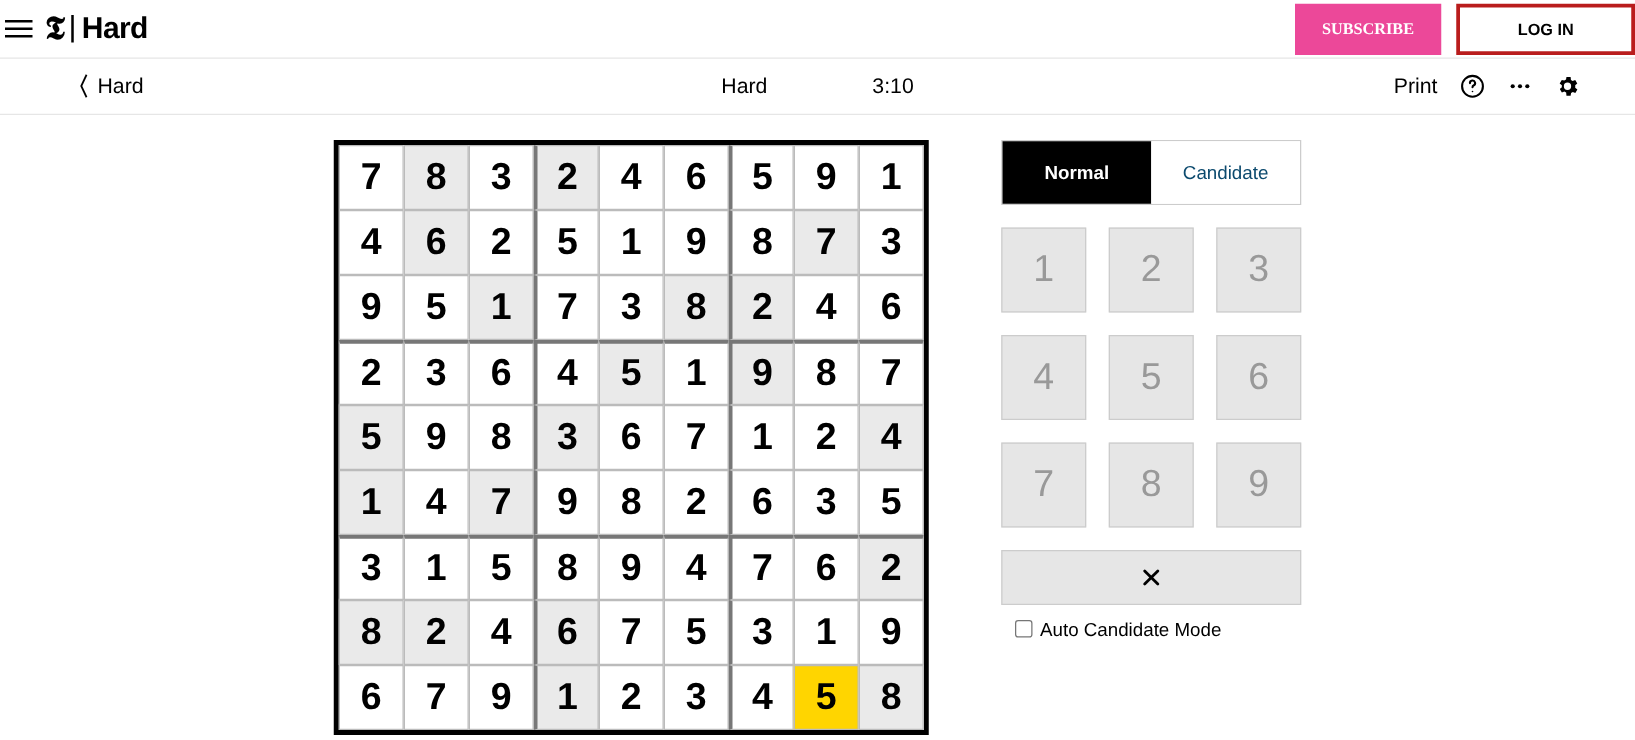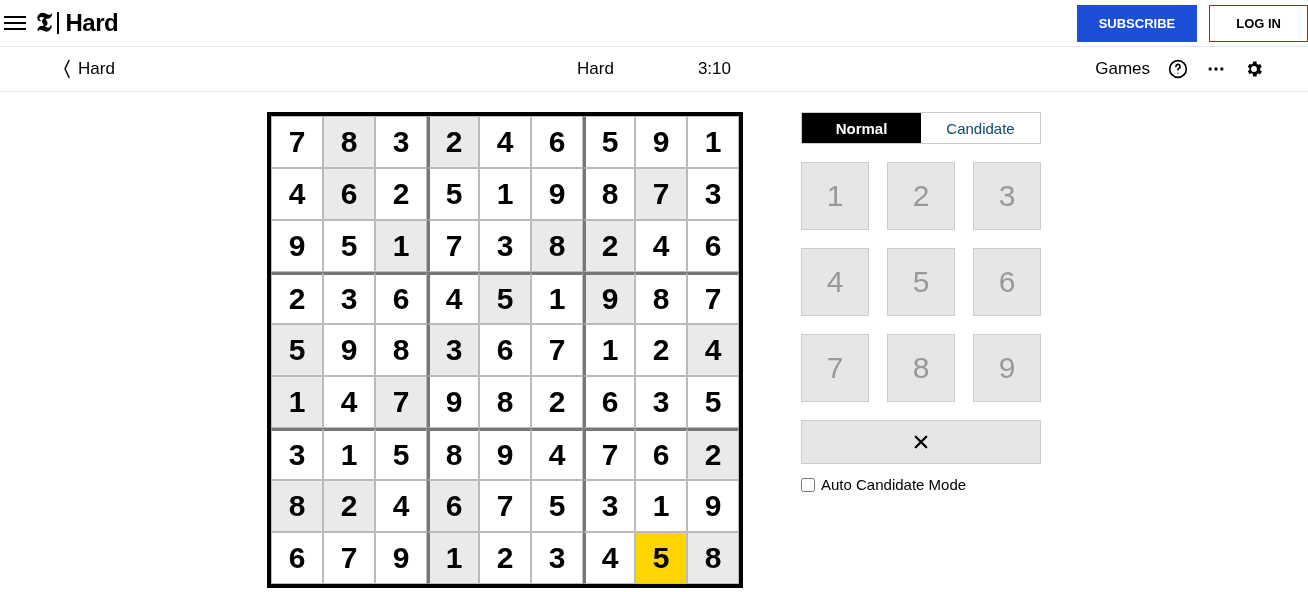--- a/index.html
+++ b/index.html
@@ -5,51 +5,51 @@
   * { box-sizing: border-box; margin: 0; padding: 0; }
   body { font-family: -apple-system, BlinkMacSystemFont, "Segoe UI", Helvetica, Arial, sans-serif; width: 1308px; height: 592px; overflow: hidden; background: #fff; }
   .topbar { height: 47px; display: flex; align-items: center; justify-content: space-between; border-bottom: 1px solid #e6e6e6; padding: 0 0 0 4px; }
   .topbar-left { display: flex; align-items: center; gap: 10px; }
   .burger { width: 22px; height: 22px; display: flex; flex-direction: column; justify-content: center; gap: 4px; cursor: pointer; }
   .burger span { display: block; height: 2px; background: #000; width: 100%; }
   .brand { font-weight: 700; font-size: 24px; letter-spacing: -0.5px; display:flex; align-items:center; gap:6px; }
   .brand .divider { width:2px; height:22px; background:#000; }
   .nyt-t { font-family: "Times New Roman", serif; font-weight: 700; font-size: 26px; }
   .topbar-right { display:flex; gap:12px; padding-right:0; }
-  .btn-sub { background:#1d4ed8; color:#fff; font-weight:700; font-size:13px; padding: 10px 22px; border:none; cursor:pointer; }
-  .btn-login { background:#fff; color:#000; font-weight:700; font-size:13px; padding: 10px 26px; border:1px solid #b91c1c; cursor:pointer; }
+  .btn-sub { background:#ec4899; color:#fff; font-weight:700; font-size:13px; padding: 10px 22px; border:none; cursor:pointer;font-family:Liberation Serif, serif; }
+  .btn-login { background:#fff; color:#000; font-weight:700; font-size:13px; padding: 10px 46px; border:3px solid #b91c1c; cursor:pointer; }
 
   .gamebar { height: 45px; border-bottom: 1px solid #e6e6e6; display:flex; align-items:center; padding: 0 44px 0 52px; position:relative; }
   .back { display:flex; align-items:center; gap:6px; cursor:pointer; font-size:17px; }
   .chev { font-size: 20px; font-weight:700; }
   .center-group { position:absolute; left:50%; transform:translateX(-50%); display:flex; gap:84px; font-size:17px; }
   .right-group { margin-left:auto; display:flex; align-items:center; gap:18px; }
   .print { font-size:17px; cursor:pointer; }
   .icon-btn { width:20px; height:20px; display:flex; align-items:center; justify-content:center; cursor:pointer; }
 
   .main { display:flex; padding: 20px 0 0 0; justify-content:center; gap: 58px; }
   .board-wrap { }
   .board { border: 4px solid #000; display:grid; grid-template-columns: repeat(9, 52px); grid-template-rows: repeat(9, 52px); }
   .cell { border: 1px solid #bbb; display:flex; align-items:center; justify-content:center; font-size:30px; font-weight:700; color:#000; cursor:pointer; position:relative; }
   .cell.prefilled { background: #eaeaea; }
   .cell.selected { background: #ffd500; }
   
   .cell[data-col="3"], .cell[data-col="6"] { border-left: 3px solid #777; }
   .cell[data-row="3"], .cell[data-row="6"] { border-top: 3px solid #777; }
 
   .panel { width: 240px; }
-  .mode-toggle { display:flex; border:1px solid #ccc; height:32px; margin-bottom: 18px; }
+  .mode-toggle { display:flex; border:1px solid #ccc; height:52px; margin-bottom: 18px; }
   .mode-btn { flex:1; display:flex; align-items:center; justify-content:center; font-size:15px; cursor:pointer; }
   .mode-btn.active { background:#000; color:#fff; font-weight:600; }
   .mode-btn.inactive { background:#fff; color:#0c4a6e; }
   .numpad { display:grid; grid-template-columns: repeat(3, 68px); grid-template-rows: repeat(3, 68px); gap: 18px 18px; margin-bottom: 18px; }
   .numbtn { background:#e6e6e6; border:1px solid #ccc; display:flex; align-items:center; justify-content:center; font-size:30px; color:#999; cursor:pointer; }
   .clear-btn { width: 100%; height:44px; background:#e6e6e6; border:1px solid #ccc; display:flex; align-items:center; justify-content:center; cursor:pointer; margin-bottom:12px; }
   .clear-btn svg { width:18px; height:18px; }
-  .auto-row { display:flex; align-items:center; gap:6px; font-size:15px; }
+  .auto-row { display:flex; gap:6px; font-size:15px;margin-left:11px; }
   .auto-row input { width:14px; height:14px; }
 </style>
 </head>
 <body>
 
 <div class="topbar">
   <div class="topbar-left">
     <div class="burger">
         <span></span>
         <span></span>
@@ -70,21 +70,21 @@
 <div class="gamebar">
   <div class="back">
     <span class="chev">〈</span>
     <span>Hard</span>
   </div>
   <div class="center-group">
     <span>Hard</span>
     <span>3:10</span>
   </div>
   <div class="right-group">
-    <span class="print">Games</span>
+    <span class="print">Print</span>
     <span class="icon-btn">
       <svg viewBox="0 0 24 24" width="20" height="20" fill="none" stroke="#000" stroke-width="2">
           <circle cx="12" cy="12" r="10"></circle>
           <path d="M9.5 9a2.5 2.5 0 1 1 3.5 2.3c-.8.4-1 .9-1 1.7" stroke-linecap="round"></path>
           <circle cx="12" cy="17" r="0.8" fill="#000" stroke="none"></circle>
         </svg>
     </span>
     <span class="icon-btn">
       <svg viewBox="0 0 24 24" width="20" height="20" fill="#000">
           <circle cx="5" cy="12" r="2"></circle>

